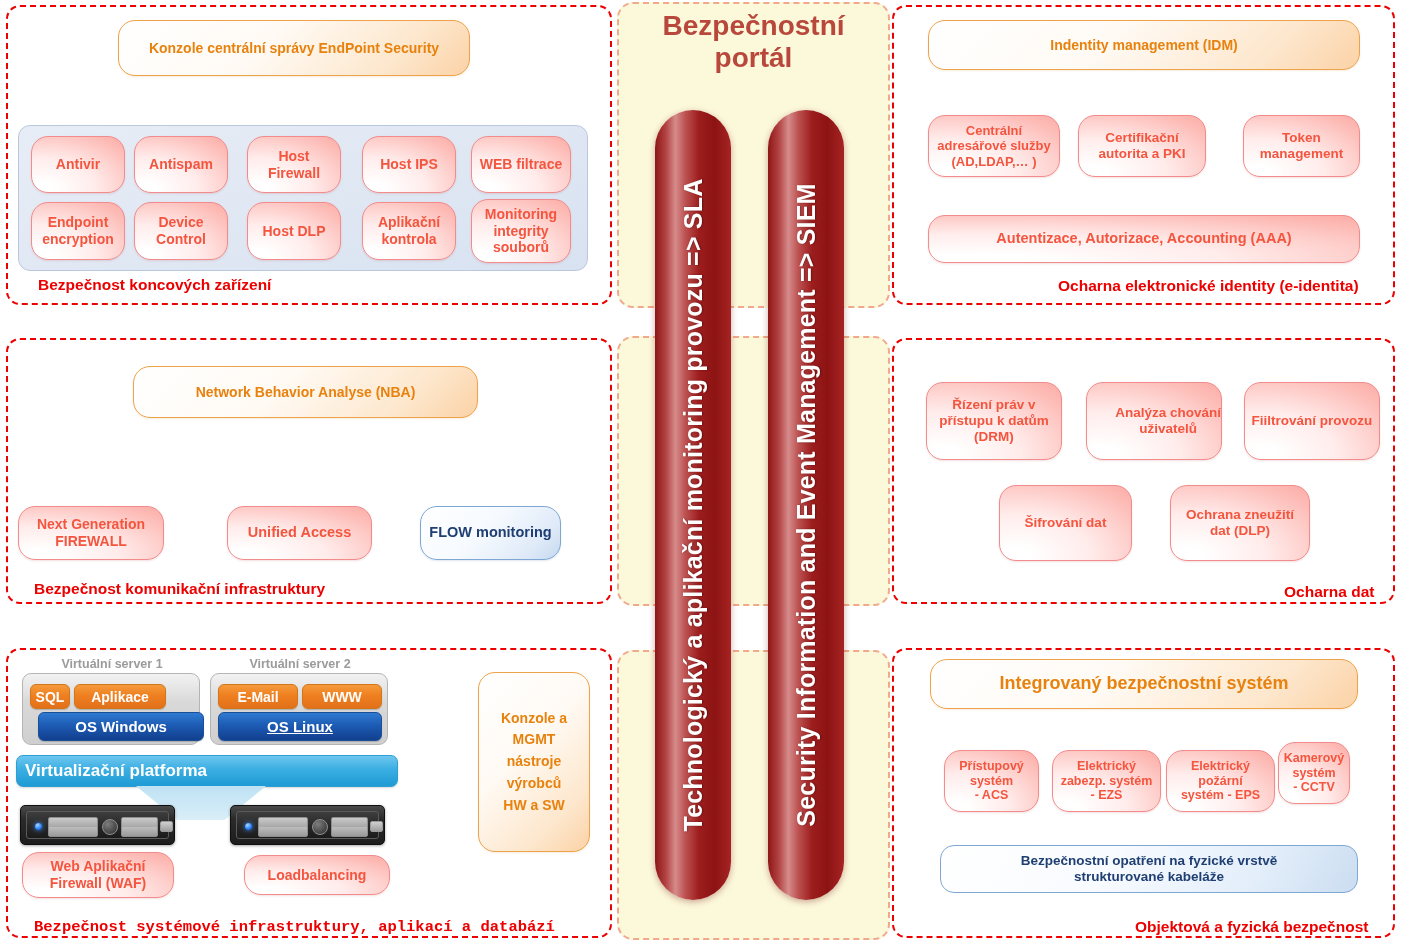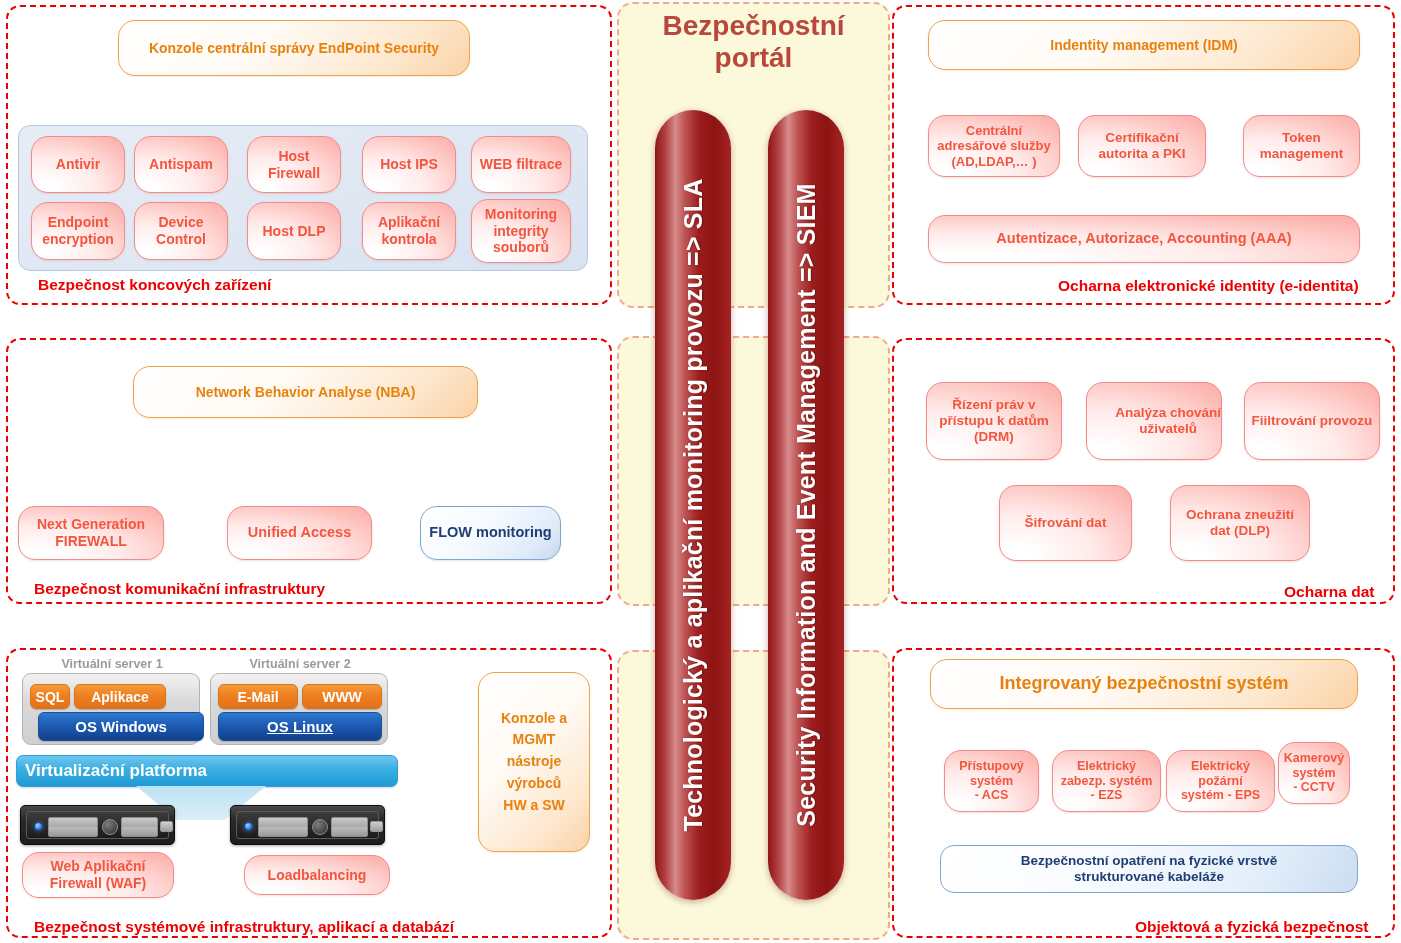--- a/index.html
+++ b/index.html
@@ -469,21 +469,21 @@
     </div>
 
   <div class="node n-orange" style="left:478px;top:672px;width:112px;height:180px;font-size:14px;white-space:pre-line;line-height:1.55;">
     <span>Konzole a
 MGMT
 nástroje
 výrobců
 HW a SW</span>
   </div>
 
-  <div class="panel-caption" style="left:34px;top:918px;">Bezpečnost systémové infrastruktury, aplikací a databází</div>
+  <div class="panel-caption" style="left:34px;top:918px;font-family:Liberation Mono, monospace;">Bezpečnost systémové infrastruktury, aplikací a databází</div>
 
   <div class="panel" style="left:892px;top:648px;width:503px;height:290px;"></div>
 
   <div class="node n-orange" style="left:930px;top:659px;width:428px;height:50px;font-size:18px;">
     <span>Integrovaný bezpečnostní systém</span>
   </div>
 
   <div class="node n-red" style="left:944px;top:750px;width:95px;height:62px;font-size:12.5px;white-space:pre-line;">
     <span>Přístupový
 systém

